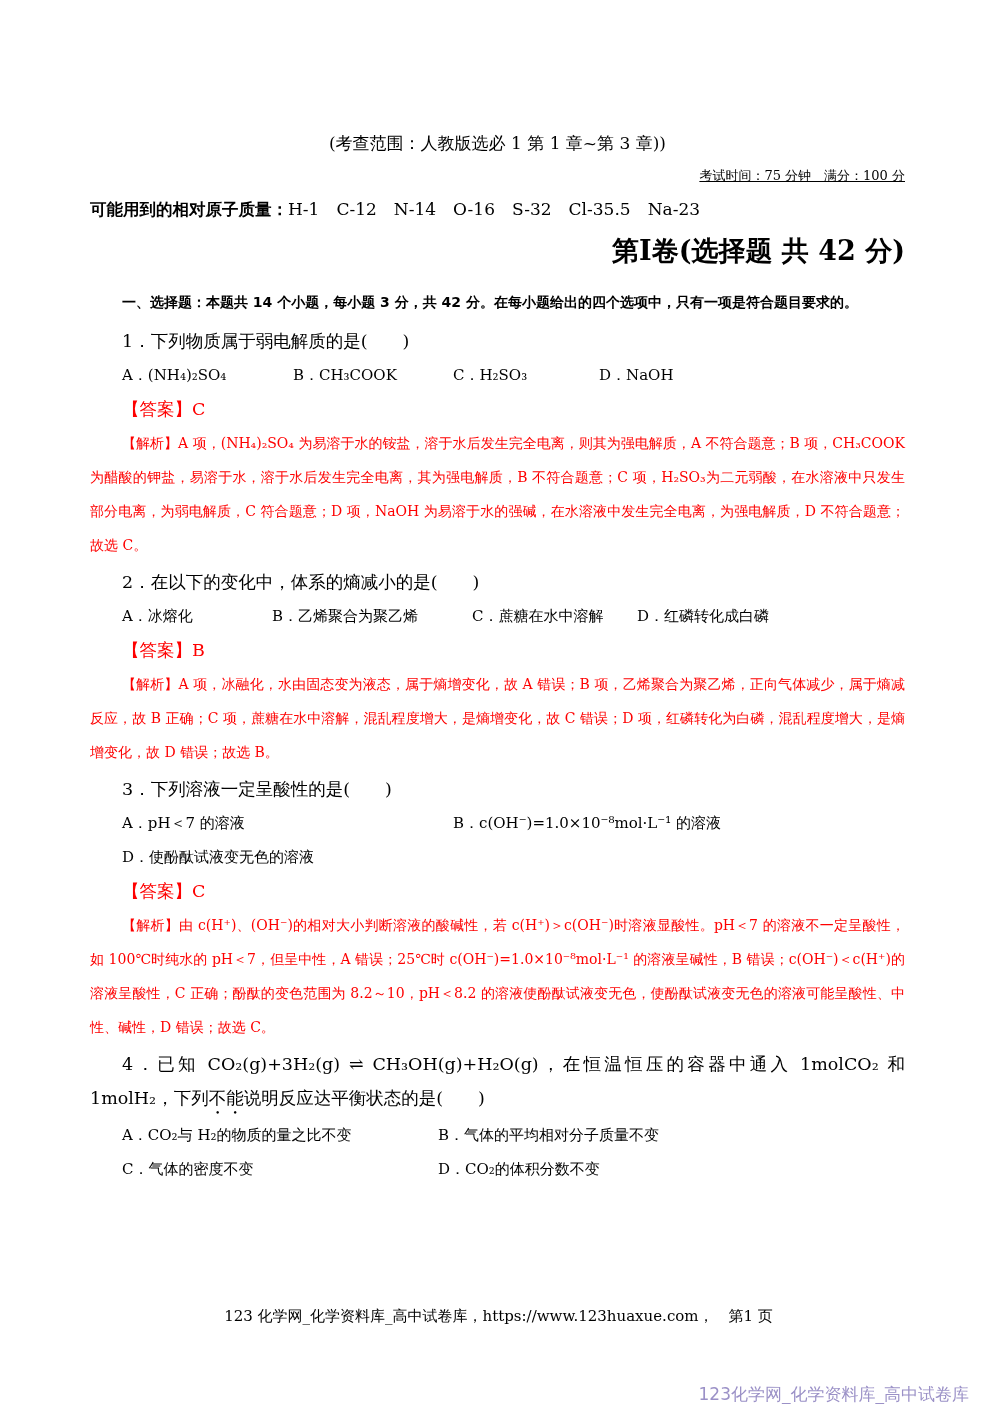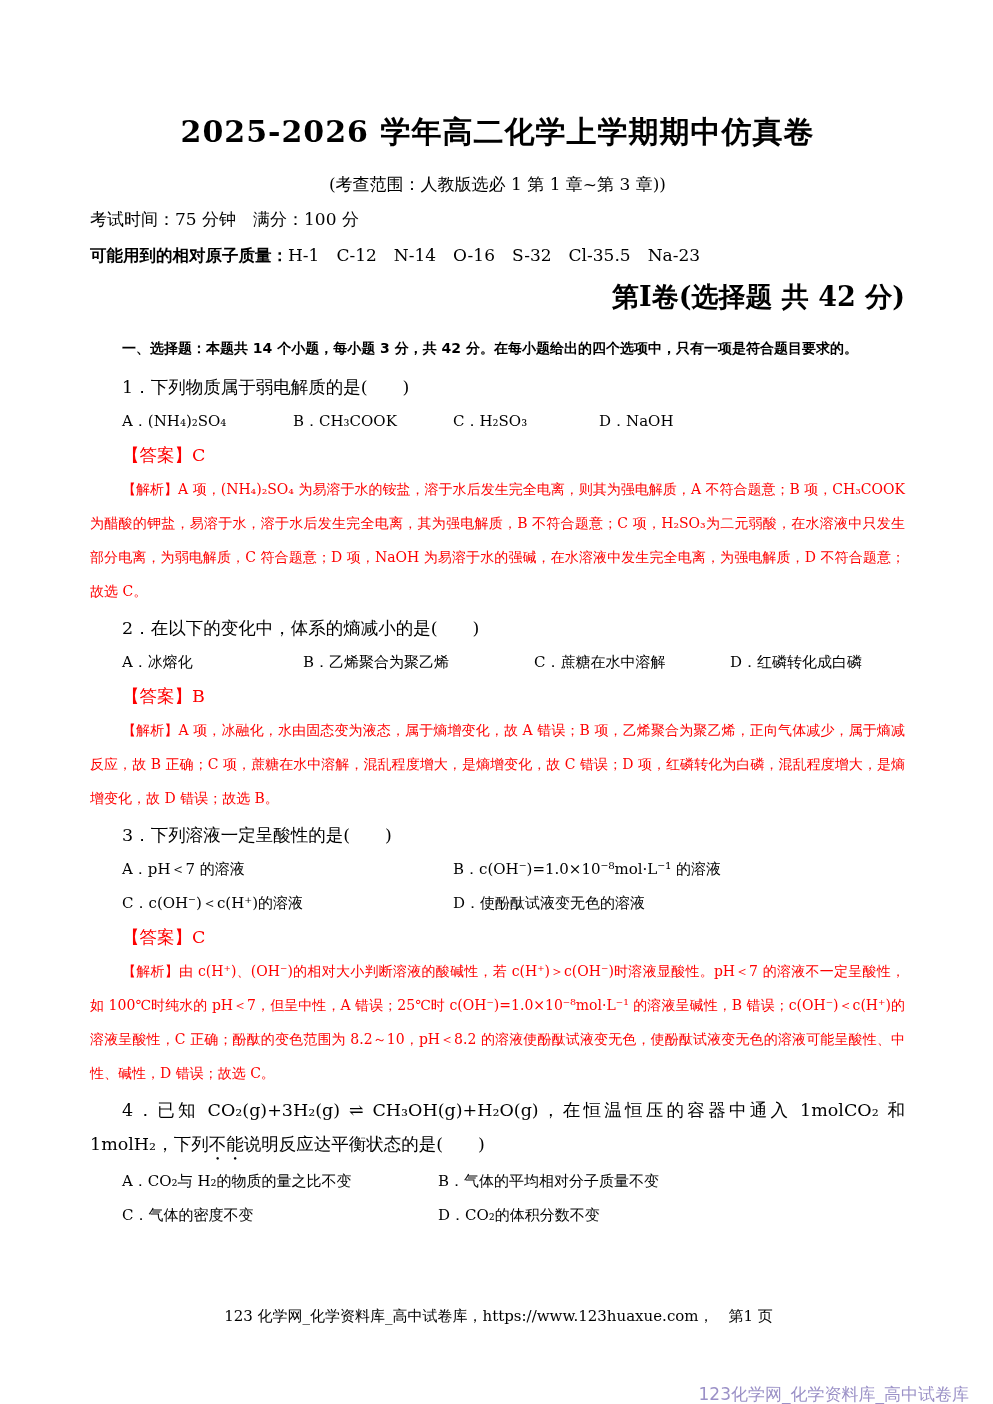--- a/index.html
+++ b/index.html
@@ -23,22 +23,23 @@
     font-weight:bold;
     letter-spacing:1px;
   }
   .scope-line {
     margin:20px 0 12px;
     text-align:center;
     font-size:17px;
   }
   .exam-info-line {
     margin:11px 0 0;
-    text-align:left;
-    font-size:17px;
+    text-align:right;
+    font-size:13px;
+    text-decoration:underline;
   }
   .atomic-line {
     margin:13px 0 0;
     font-size:17px;
   }
   .atomic-label {
     font-family:"DejaVu Sans","Liberation Sans",sans-serif;
     font-weight:bold;
     font-size:16.5px;
   }
@@ -65,21 +66,21 @@
     text-indent:32px;
     text-align:justify;
   }
   .options {
     display:grid;
     padding-left:32px;
     font-size:15px;
     line-height:34px;
   }
   .grid-q1 { grid-template-columns:171px 160px 146px auto; }
-  .grid-q2 { grid-template-columns:150px 200px 165px auto;gap:31px; }
+  .grid-q2 { grid-template-columns:150px 200px 165px auto; }
   .grid-q3 { grid-template-columns:331px auto; }
   .grid-q4 { grid-template-columns:316px auto; }
   .answer {
     margin:0;
     font-size:17.5px;
     line-height:34px;
     text-indent:32px;
     color:#fe0000;
   }
   .analysis {
@@ -109,21 +110,20 @@
     font-size:17px;
     color:#9b91c7;
     font-family:"DejaVu Sans","Liberation Sans",sans-serif;
   }
 </style>
 </head>
 <body>
 
 <div class="page">
 
-  <h1 class="title">2025-2026 学年高二化学上学期期中仿真卷</h1>
 
   <p class="scope-line">(考查范围：人教版选必 1 第 1 章~第 3 章))</p>
 
   <p class="exam-info-line">考试时间：75 分钟　满分：100 分</p>
 
   <p class="atomic-line"><span class="atomic-label">可能用到的相对原子质量：</span><span>H-1　C-12　N-14　O-16　S-32　Cl-35.5　Na-23</span></p>
 
   <h2 class="section-title">第Ⅰ卷(选择题 共 42 分)</h2>
 
   <p class="instructions">一、选择题：本题共 14 个小题，每小题 3 分，共 42 分。在每小题给出的四个选项中，只有一项是符合题目要求的。</p>
@@ -150,21 +150,20 @@
     </div>
     <p class="answer">【答案】B</p>
     <p class="analysis">【解析】A 项，冰融化，水由固态变为液态，属于熵增变化，故 A 错误；B 项，乙烯聚合为聚乙烯，正向气体减少，属于熵减反应，故 B 正确；C 项，蔗糖在水中溶解，混乱程度增大，是熵增变化，故 C 错误；D 项，红磷转化为白磷，混乱程度增大，是熵增变化，故 D 错误；故选 B。</p>
   </section>
 
   <section class="question">
     <p class="stem">3．下列溶液一定呈酸性的是(　　)</p>
     <div class="options grid-q3">
       <span class="option">A．pH＜7 的溶液</span>
       <span class="option">B．c(OH⁻)=1.0×10⁻⁸mol·L⁻¹ 的溶液</span>
-      <span class="option">C．c(OH⁻)＜c(H⁺)的溶液</span>
       <span class="option">D．使酚酞试液变无色的溶液</span>
     </div>
     <p class="answer">【答案】C</p>
     <p class="analysis">【解析】由 c(H⁺)、(OH⁻)的相对大小判断溶液的酸碱性，若 c(H⁺)＞c(OH⁻)时溶液显酸性。pH＜7 的溶液不一定呈酸性，如 100℃时纯水的 pH＜7，但呈中性，A 错误；25℃时 c(OH⁻)=1.0×10⁻⁸mol·L⁻¹ 的溶液呈碱性，B 错误；c(OH⁻)＜c(H⁺)的溶液呈酸性，C 正确；酚酞的变色范围为 8.2～10，pH＜8.2 的溶液使酚酞试液变无色，使酚酞试液变无色的溶液可能呈酸性、中性、碱性，D 错误；故选 C。</p>
   </section>
 
   <section class="question">
     <p class="stem"><span>4．已知 CO₂(g)+3H₂(g) ⇌ CH₃OH(g)+H₂O(g)，在恒温恒压的容器中通入 1molCO₂ 和 1molH₂，下列</span><span class="emph">不能</span><span>说明反应达平衡状态的是(　　)</span></p>
     <div class="options grid-q4">
       <span class="option">A．CO₂与 H₂的物质的量之比不变</span>

